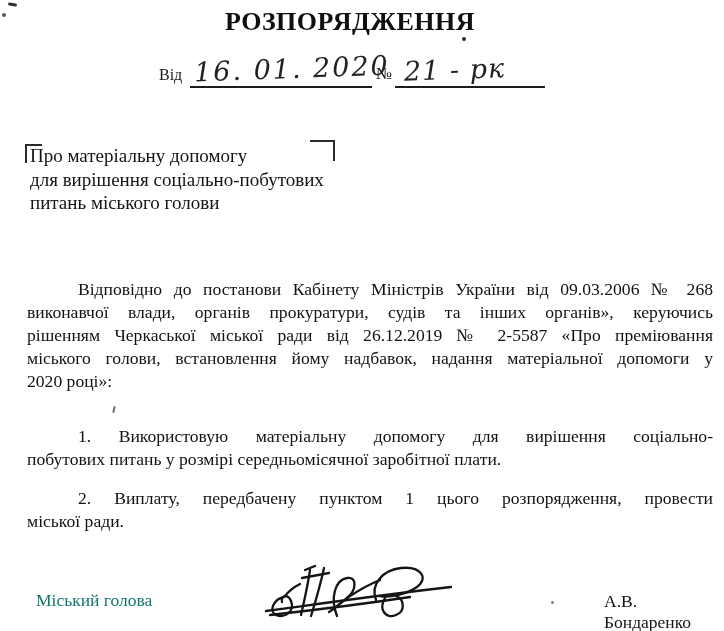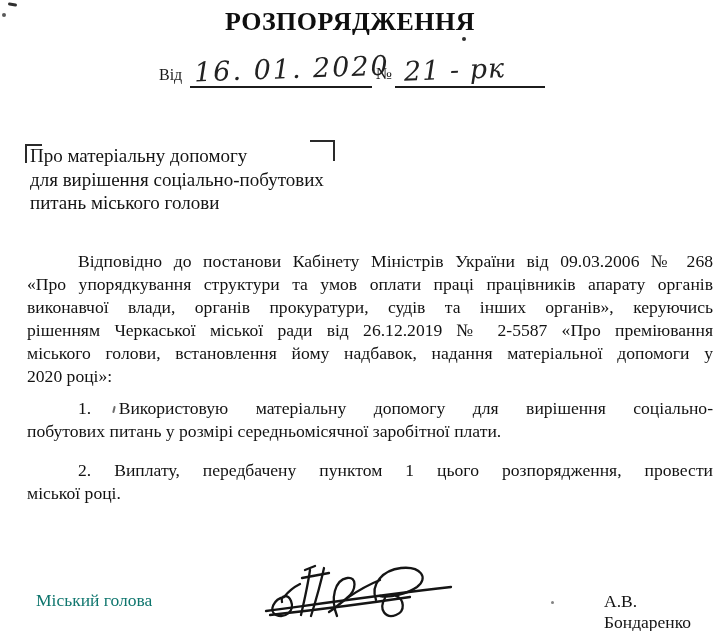--- a/index.html
+++ b/index.html
@@ -51,21 +51,21 @@
   
   .para{
     position:absolute;left:27px;width:686px;
     font-size:17.6px;line-height:23px;color:#121212;
   }
   .preamble{top:250px;}
   .item1{top:397px;}
   .item2{top:459px;}
   .jl{text-align:justify;text-align-last:justify;}
   .ll{text-align:right;text-align-last:left;}
-  .ind{text-indent:51px;}
+  .ind{text-indent:51px;margin-top:28px;}
   
   .sig-label{position:absolute;left:36px;top:590px;font-size:17.5px;color:#0f766e;}
   .sig-name{position:absolute;left:556px;top:591px;font-size:17.5px;color:#141414;margin-left:48px;}
   .sig-svg{position:absolute;left:258px;top:553px;}
   
   .speck{position:absolute;background:#2f2f2f;border-radius:50%;}
   .speck1{left:462px;top:37px;width:4px;height:4px;}
   .speck2{left:8px;top:3px;width:9px;height:3px;border-radius:2px;transform:rotate(8deg);}
   .speck3{left:2px;top:13px;width:4px;height:4px;opacity:.8;}
   .speck4{left:551px;top:601px;width:3px;height:3px;opacity:.6;}
@@ -88,35 +88,34 @@
   <div class="subject">
     <span class="bracket bracket-left"></span>
     <span class="bracket bracket-right"></span>
     <div>Про матеріальну допомогу</div>
     <div>для вирішення соціально-побутових</div>
     <div>питань міського голови</div>
   </div>
 
   <div class="para preamble">
     <div class="jl ind">Відповідно до постанови Кабінету Міністрів України від 09.03.2006 № 268</div>
-    <div class="jl">«Про упорядкування структури та умов оплати праці працівників апарату органів</div>
     <div class="jl">виконавчої влади, органів прокуратури, судів та інших органів», керуючись</div>
     <div class="jl">рішенням Черкаської міської ради від 26.12.2019 № 2-5587 «Про преміювання</div>
     <div class="jl">міського голови, встановлення йому надбавок, надання матеріальної допомоги у</div>
     <div class="ll">2020 році»:</div>
   </div>
 
   <div class="para item1">
     <div class="jl ind">1. Використовую матеріальну допомогу для вирішення соціально-</div>
     <div class="ll">побутових питань у розмірі середньомісячної заробітної плати.</div>
   </div>
 
   <div class="para item2">
     <div class="jl ind">2. Виплату, передбачену пунктом 1 цього розпорядження, провести</div>
-    <div class="ll">міської році.</div>
+    <div class="ll">міської ради.</div>
   </div>
 
   <span class="sig-label">Міський голова</span>
 
   <svg class="sig-svg" width="204" height="74" viewBox="0 0 204 74">
     <g fill="none" stroke="#151515" stroke-width="2.3" stroke-linecap="round" stroke-linejoin="round">
 
       <path d="M8,58 C60,51 130,41 193,34"></path>
       <path d="M12,62 C66,56 112,50 152,44"></path>
 

